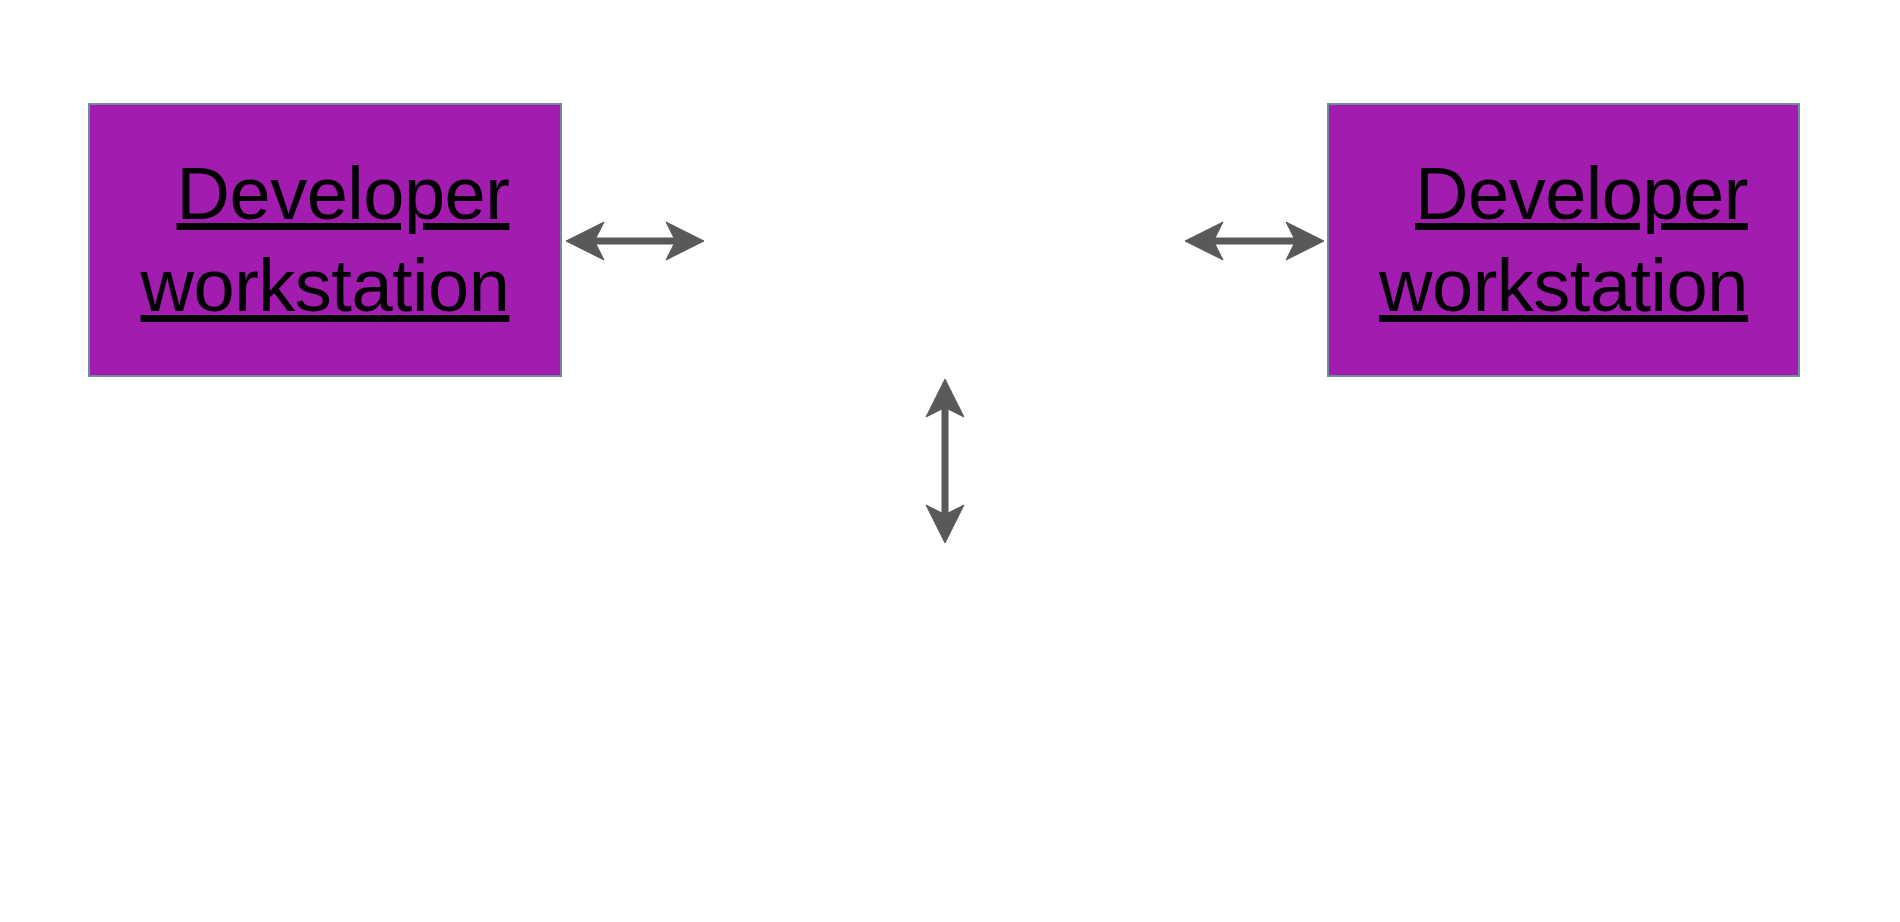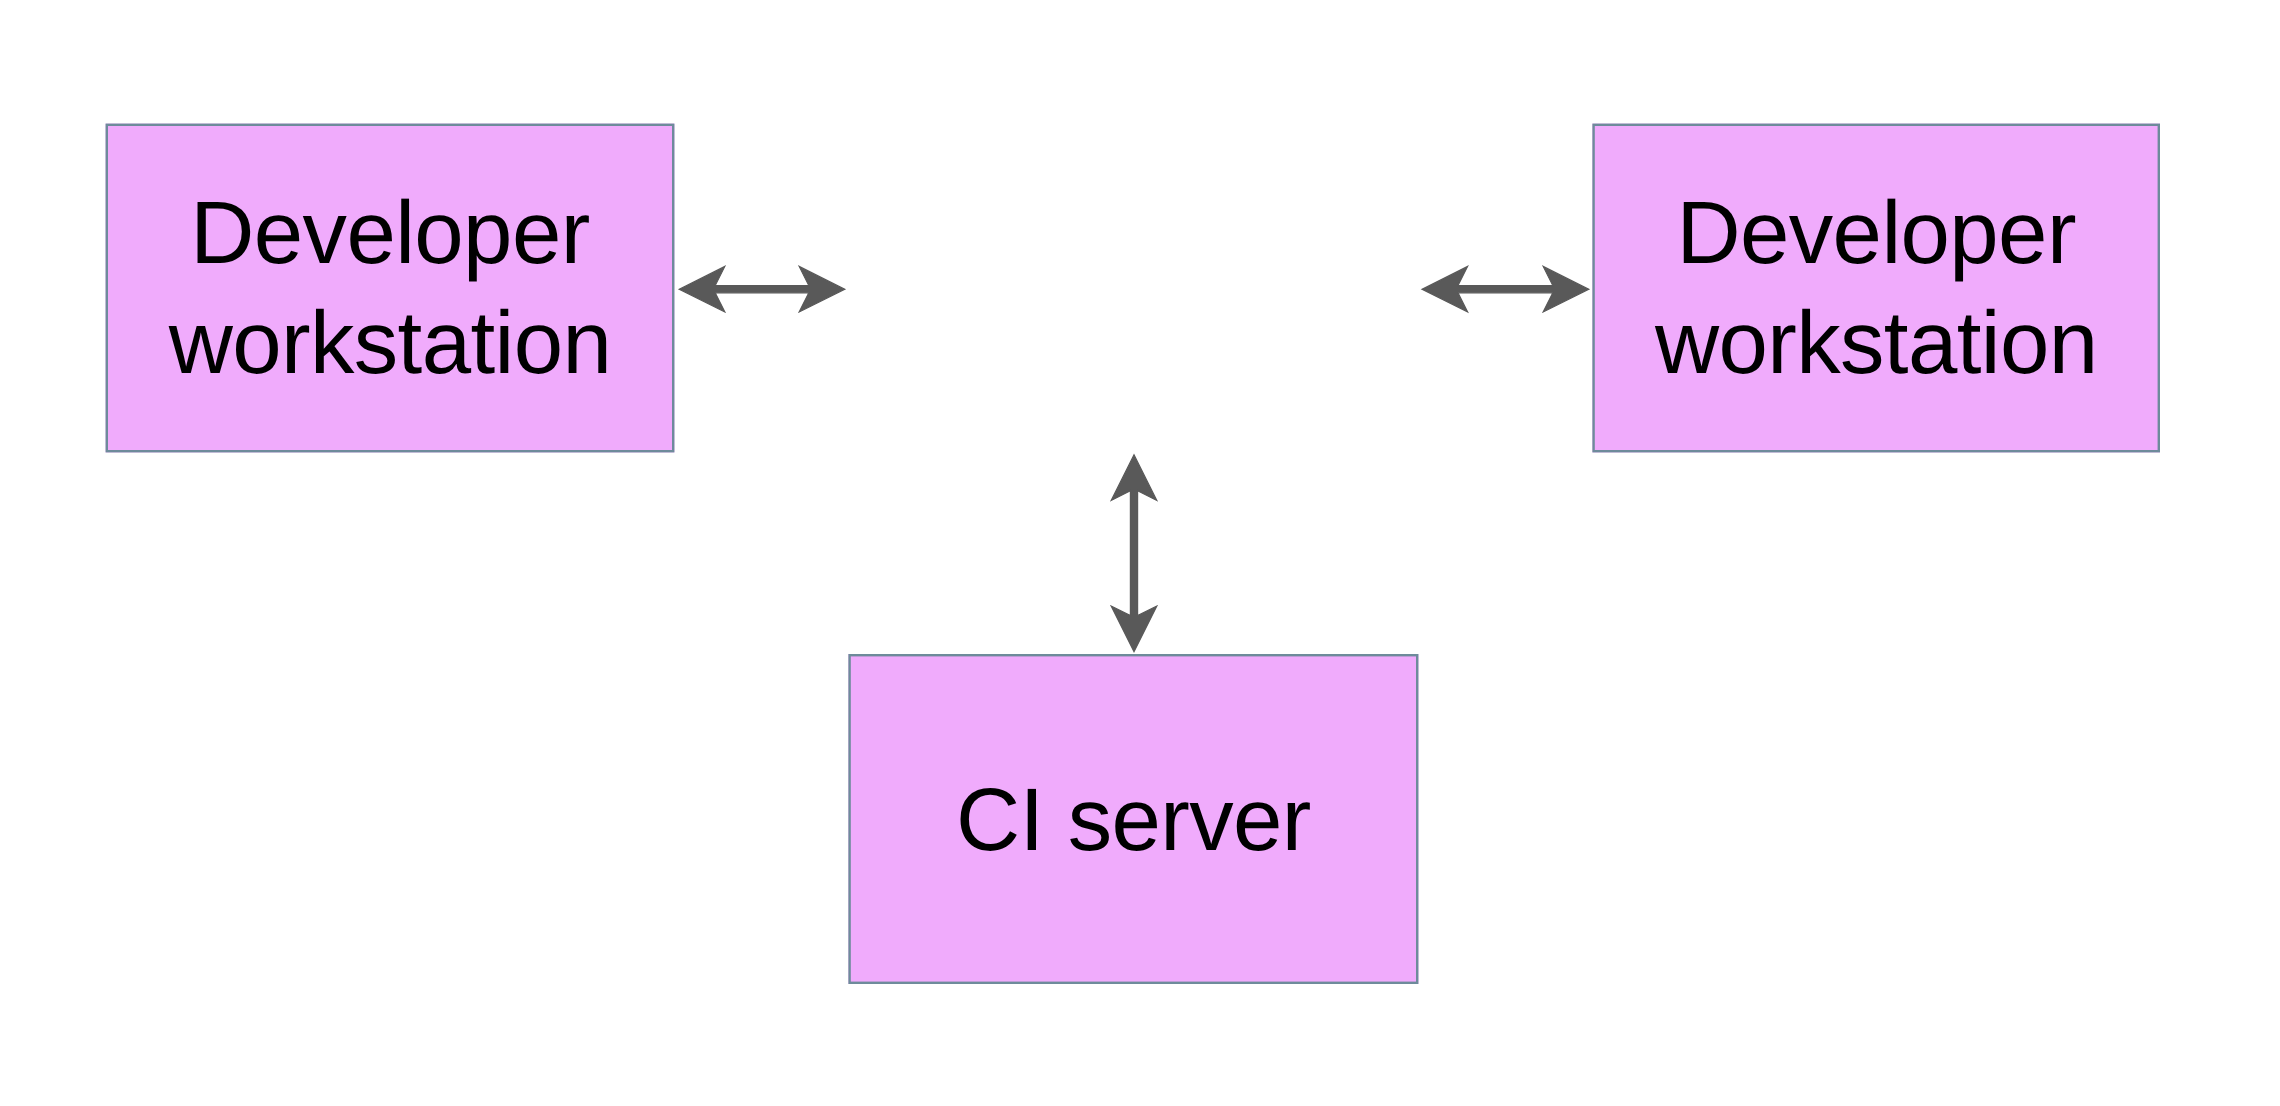--- a/index.html
+++ b/index.html
@@ -15,26 +15,27 @@
   #canvas {
     position: relative;
     width: 1900px;
     height: 922px;
     background: #ffffff;
     overflow: hidden;
   }
   .node {
     position: absolute;
     box-sizing: border-box;
-    background: #f0abfc;
+    background: #a21caf;
     border: 2px solid #6e8b9b;
     display: flex;
     align-items: center;
     justify-content: center;
-    text-align: center;
+    text-align: right;
+    text-decoration: underline;
   }
   .node-label {
     display: block;
     color: #000000;
     font-family: "Liberation Sans", sans-serif;
     font-size: 74px;
     line-height: 92px;
     font-weight: 400;
     letter-spacing: -0.5px;
     white-space: pre-line;
@@ -66,23 +67,20 @@
     <span class="node-label">Developer
 workstation</span>
   </div>
 
 
   <div class="node" id="node-dev-right">
     <span class="node-label">Developer
 workstation</span>
   </div>
 
-  <div class="node" id="node-ci">
-    <span class="node-label">CI server</span>
-  </div>
 
   <div class="edge" id="edge-left-shared">
     <svg viewBox="0 0 150 58" preserveAspectRatio="none">
       <path d="M 6 29 L 44 10 L 36 26 L 114 26 L 106 10 L 144 29 L 106 48 L 114 32 L 36 32 L 44 48 Z" fill="#595959" stroke="#595959" stroke-width="1" stroke-linejoin="miter"></path>
     </svg>
   </div>
 
   <div class="edge" id="edge-shared-right">
     <svg viewBox="0 0 151 58" preserveAspectRatio="none">
       <path d="M 6 29 L 44 10 L 36 26 L 115 26 L 107 10 L 145 29 L 107 48 L 115 32 L 36 32 L 44 48 Z" fill="#595959" stroke="#595959" stroke-width="1" stroke-linejoin="miter"></path>

